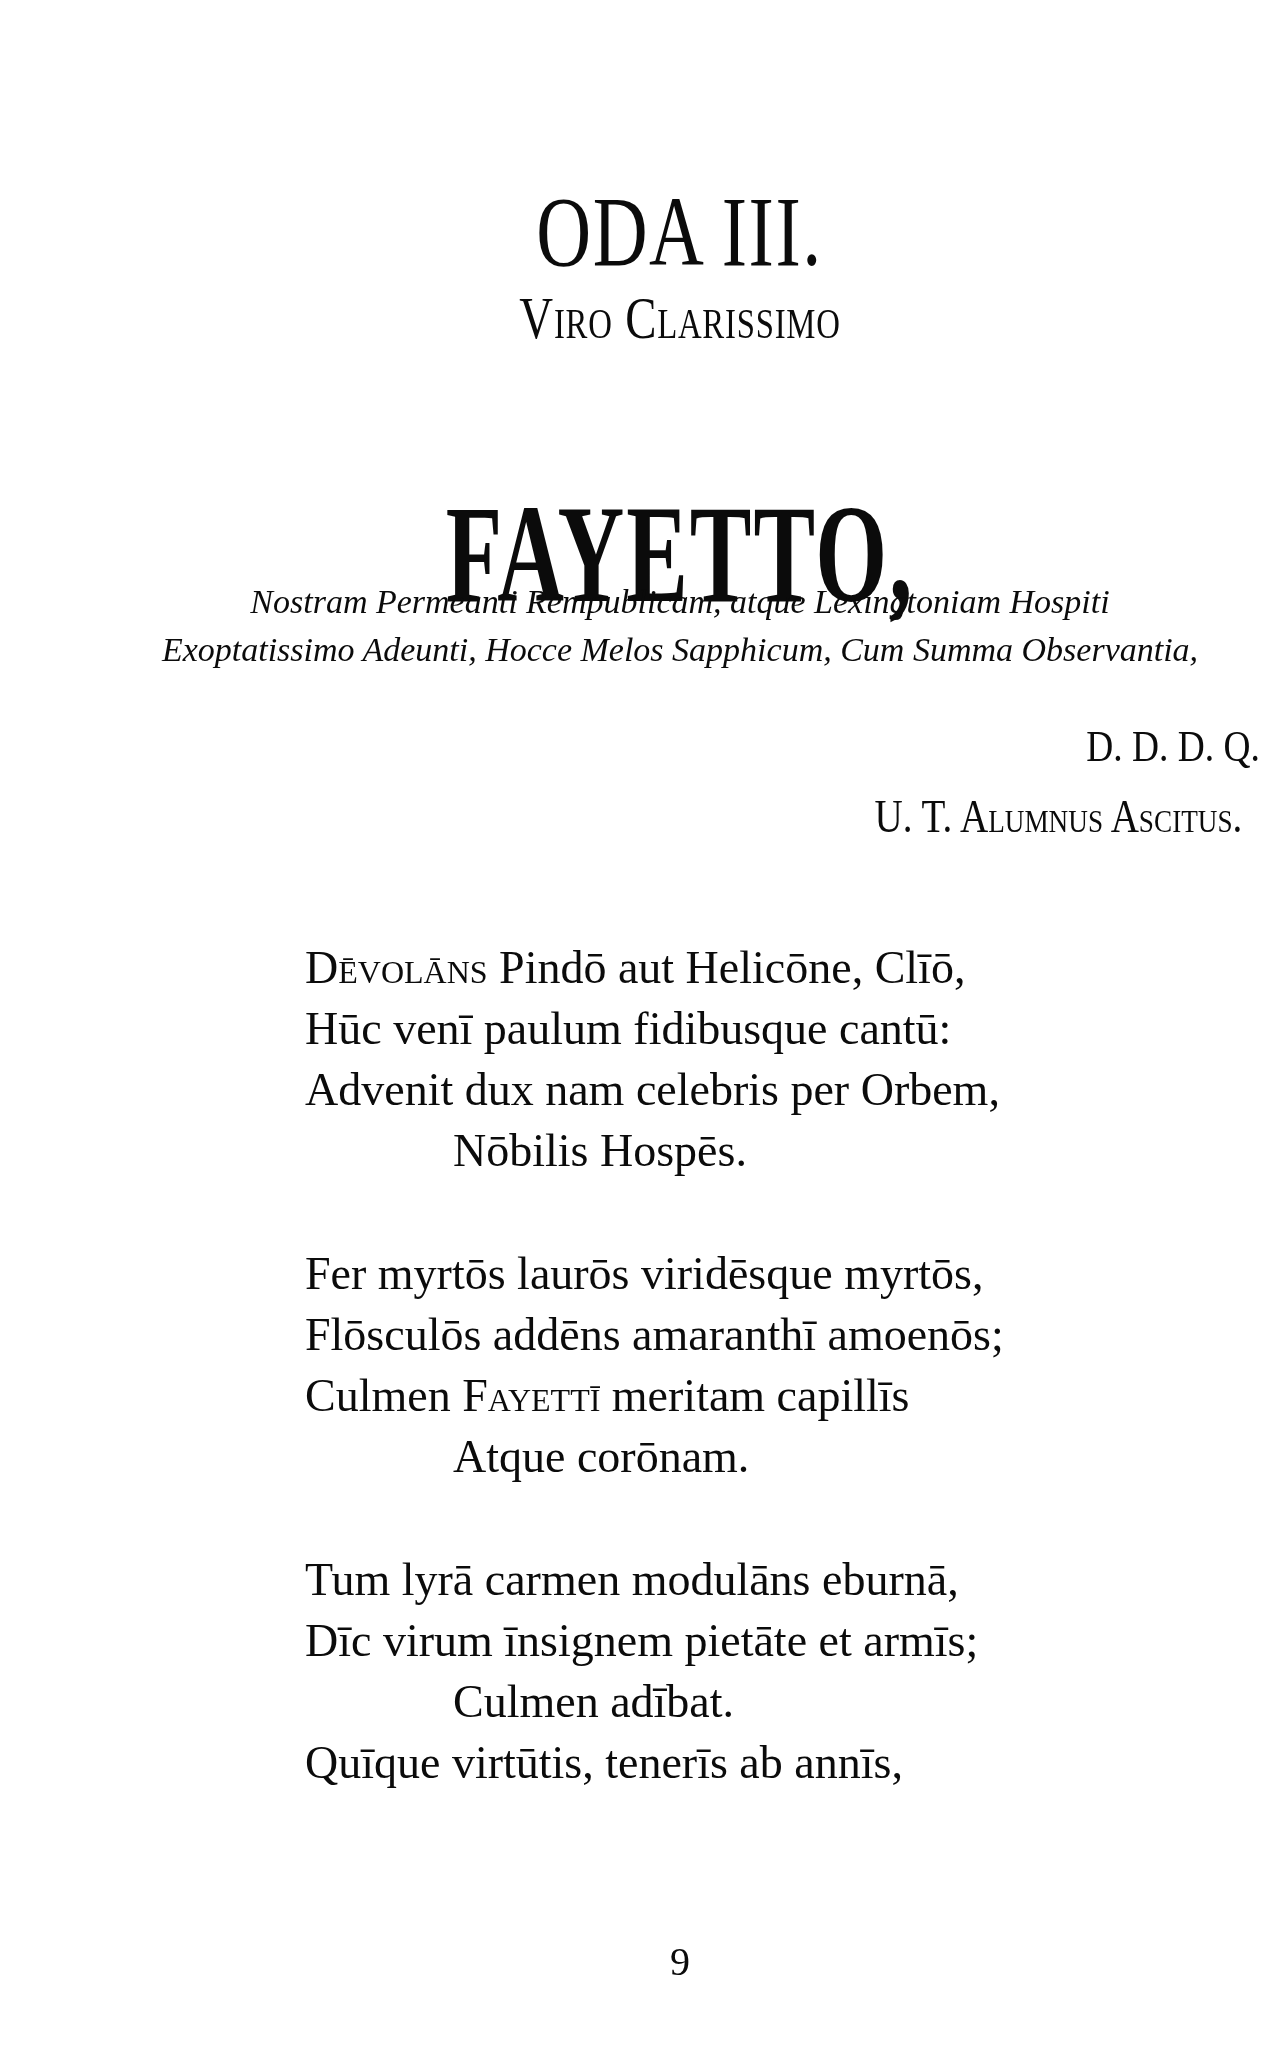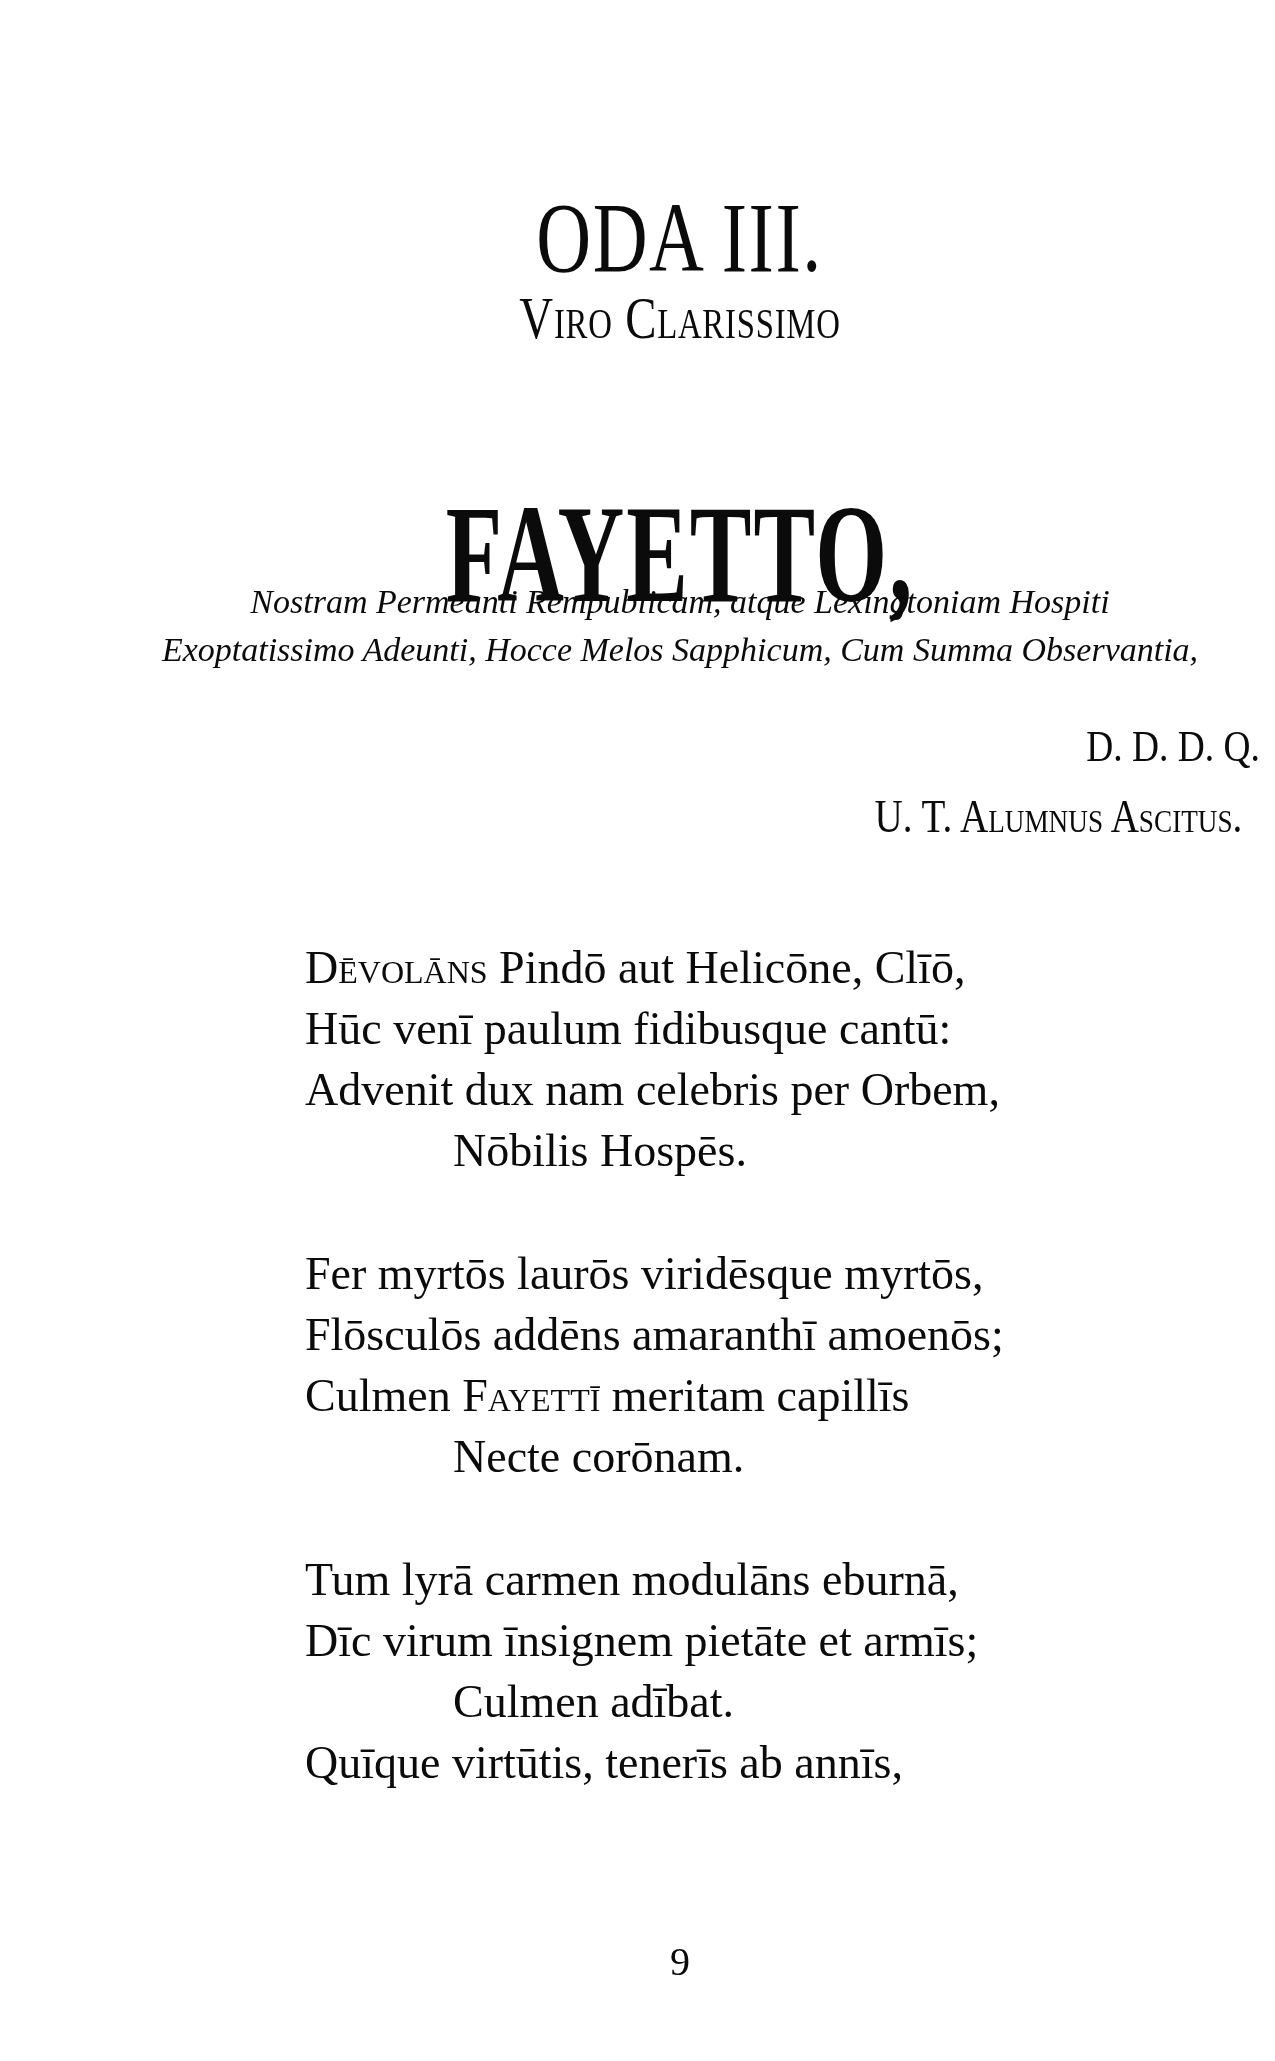--- a/index.html
+++ b/index.html
@@ -16,21 +16,21 @@
   .content {
     position: absolute;
     left: 85px;
     top: 0;
     width: 1190px;
     height: 100%;
   }
   .abs { position: absolute; left: 0; width: 100%; }
   .centered { text-align: center; }
 
-  .title { top: 188px; font-size: 100px; line-height: 1; white-space: nowrap; }
+  .title { top: 182px; font-size: 100px; line-height: 1; white-space: nowrap; }
   .title .squeeze { display: inline-block; transform: scaleX(0.76); transform-origin: center; letter-spacing: 2px; }
 
   .subtitle { top: 288px; font-size: 60px; line-height: 1; white-space: nowrap; }
   .subtitle .squeeze { display: inline-block; transform: scaleX(0.78); transform-origin: center; font-variant: small-caps; letter-spacing: 1px; }
 
   .dedicatee { top: 484px; font-size: 140px; line-height: 1; white-space: nowrap; font-weight: bold; }
   .dedicatee .squeeze { display: inline-block; transform: scaleX(0.66); transform-origin: center; letter-spacing: 3px; }
 
   .dedication {
     top: 578px;
@@ -103,21 +103,21 @@
         <div class="stanza">
           <div class="poem-line"><span class="sc">Dēvolāns</span><span> Pindō aut Helicōne, Clīō,</span></div>
           <div class="poem-line"><span>Hūc venī paulum fidibusque cantū:</span></div>
           <div class="poem-line"><span>Advenit dux nam celebris per Orbem,</span></div>
           <div class="poem-line indent"><span>Nōbilis Hospēs.</span></div>
         </div>
         <div class="stanza">
           <div class="poem-line"><span>Fer myrtōs laurōs viridēsque myrtōs,</span></div>
           <div class="poem-line"><span>Flōsculōs addēns amaranthī amoenōs;</span></div>
           <div class="poem-line"><span>Culmen </span><span class="sc">Fayettī</span><span> meritam capillīs</span></div>
-          <div class="poem-line indent"><span>Necte corōnam.</span></div>
+          <div class="poem-line indent"><span>Atque corōnam.</span></div>
         </div>
         <div class="stanza">
           <div class="poem-line"><span>Tum lyrā carmen modulāns eburnā,</span></div>
           <div class="poem-line"><span>Dīc virum īnsignem pietāte et armīs;</span></div>
           <div class="poem-line indent"><span>Culmen adībat.</span></div>
           <div class="poem-line"><span>Quīque virtūtis, tenerīs ab annīs,</span></div>
         </div>
       </div>
 
     <div class="abs centered page-number">9</div>

